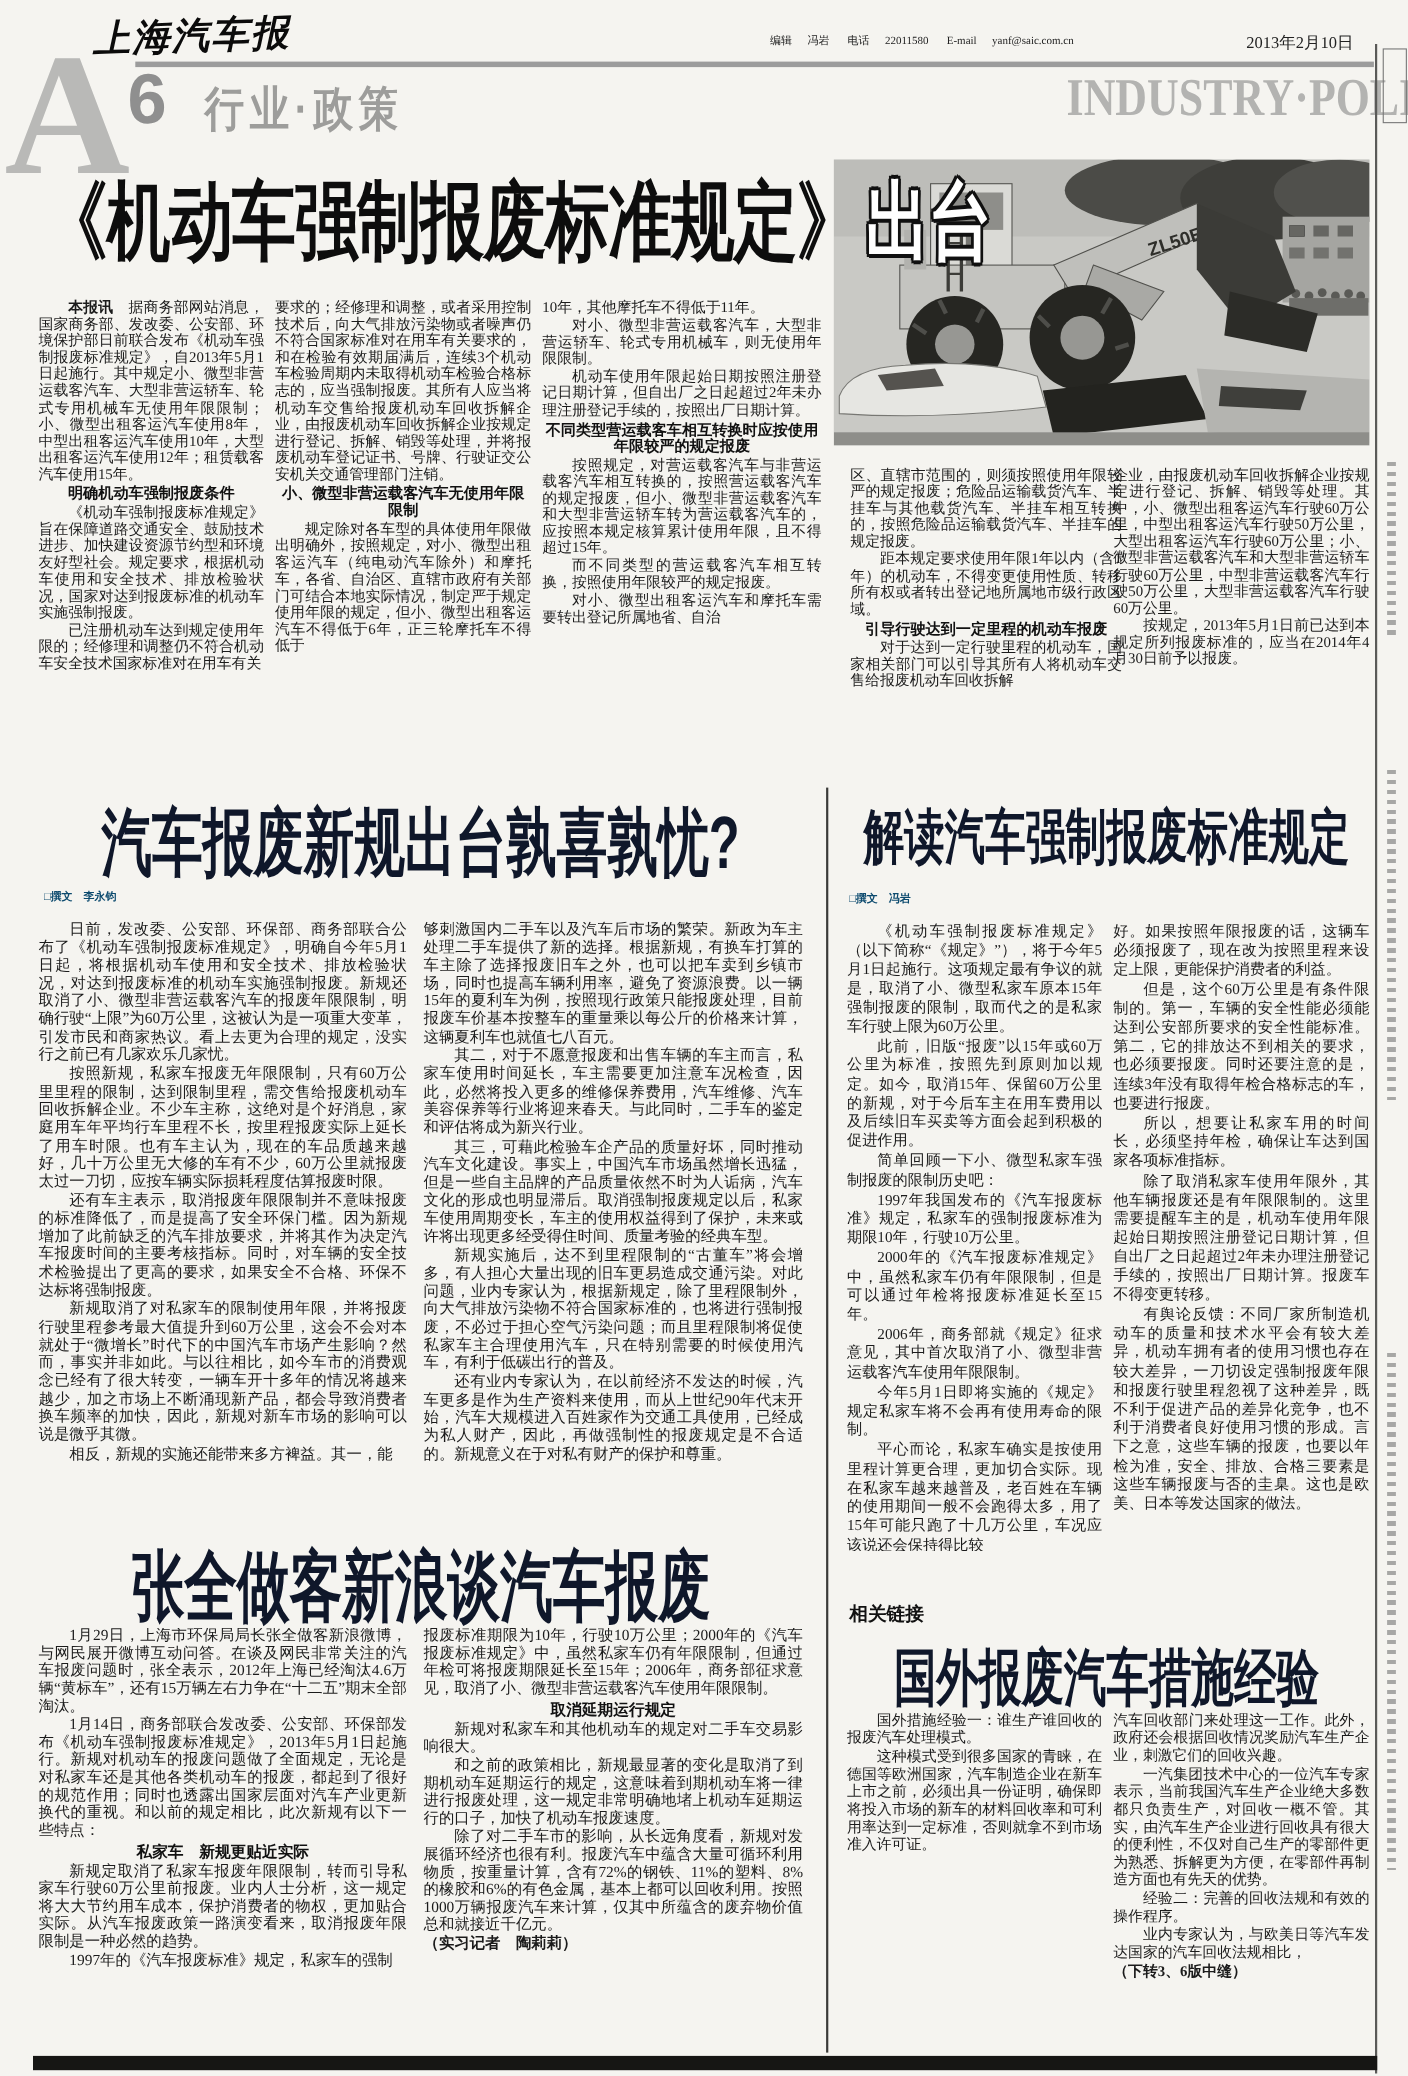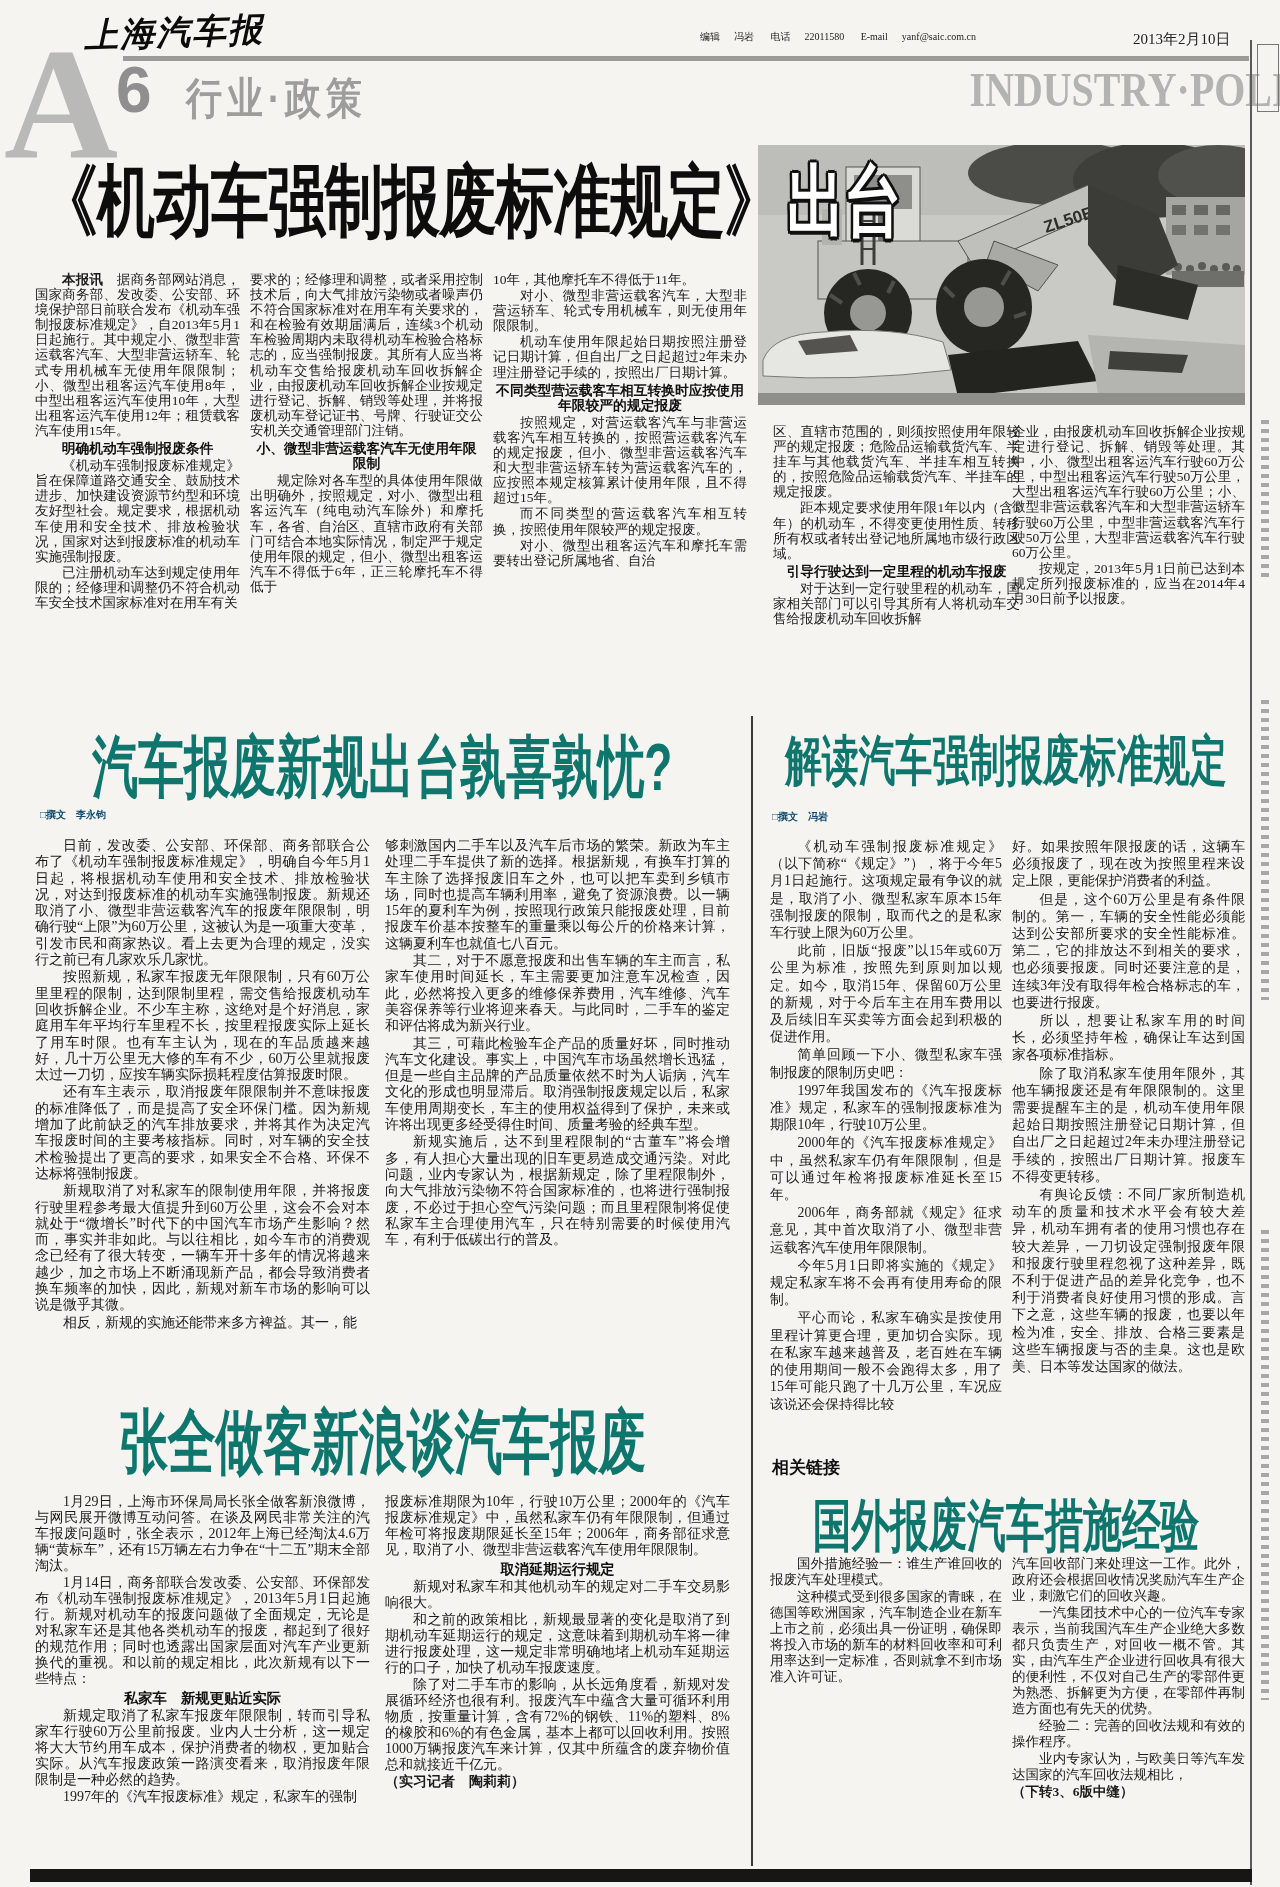--- a/index.html
+++ b/index.html
@@ -43,25 +43,25 @@
   
   .col{position:absolute;text-align:justify;overflow:hidden;color:#1b1b1b;}
   .col p{margin:0 0 1px 0;text-indent:2em;}
   .col p.ni{text-indent:0;}
   .col h4{margin:3px 0 2px 0;text-indent:0;text-align:center;font-size:1.02em;
           font-family:"Liberation Sans","DejaVu Sans",sans-serif;font-weight:bold;color:#111;}
   .col p.sign{text-indent:0;font-weight:bold;}
   .lead-col{font-size:13.5px;line-height:15.1px;}
   .mid-l-col{font-size:14px;line-height:16.3px;}
   .mid-r-col{font-size:13.8px;line-height:17.2px;}
-  .bot-l-col{font-size:14px;line-height:16px;margin-top:14px;}
+  .bot-l-col{font-size:14px;line-height:16px;}
   .bot-r-col{font-size:13.5px;line-height:16px;}
   
   .sec-hl{position:absolute;text-align:center;font-family:"Liberation Sans","DejaVu Sans",sans-serif;
-          font-weight:900;color:#0f766e;white-space:nowrap;}
+          font-weight:900;color:#0f172a;white-space:nowrap;}
   .sec-hl .stretch{display:inline-block;transform:scale(0.92,1.35);transform-origin:center top;}
   .hl-mid-left{left:35px;top:722px;width:695px;font-size:50px;}
   .hl-mid-right{left:765px;top:724px;width:482px;font-size:40px;}
   .hl-bot-left{left:35px;top:1396px;width:695px;font-size:52px;}
   .hl-bot-right{left:765px;top:1488px;width:482px;font-size:42px;}
   .byline{position:absolute;font-size:10px;font-weight:bold;
           font-family:Liberation Mono, monospace;color:#0c4a6e;}
   .rel-label{left:772px;top:1456px;font-size:17px;font-weight:bold;
              font-family:"Liberation Sans",sans-serif;color:#111;}
   
@@ -208,20 +208,21 @@
     <p>按照新规，私家车报废无年限限制，只有60万公里里程的限制，达到限制里程，需交售给报废机动车回收拆解企业。不少车主称，这绝对是个好消息，家庭用车年平均行车里程不长，按里程报废实际上延长了用车时限。也有车主认为，现在的车品质越来越好，几十万公里无大修的车有不少，60万公里就报废太过一刀切，应按车辆实际损耗程度估算报废时限。</p>
     <p>还有车主表示，取消报废年限限制并不意味报废的标准降低了，而是提高了安全环保门槛。因为新规增加了此前缺乏的汽车排放要求，并将其作为决定汽车报废时间的主要考核指标。同时，对车辆的安全技术检验提出了更高的要求，如果安全不合格、环保不达标将强制报废。</p>
     <p>新规取消了对私家车的限制使用年限，并将报废行驶里程参考最大值提升到60万公里，这会不会对本就处于“微增长”时代下的中国汽车市场产生影响？然而，事实并非如此。与以往相比，如今车市的消费观念已经有了很大转变，一辆车开十多年的情况将越来越少，加之市场上不断涌现新产品，都会导致消费者换车频率的加快，因此，新规对新车市场的影响可以说是微乎其微。</p>
     <p>相反，新规的实施还能带来多方裨益。其一，能</p>
   </div>
 <div class="col mid-l-col" style="left:385px;top:838px;width:345px;height:524px;">
     <p class="ni">够刺激国内二手车以及汽车后市场的繁荣。新政为车主处理二手车提供了新的选择。根据新规，有换车打算的车主除了选择报废旧车之外，也可以把车卖到乡镇市场，同时也提高车辆利用率，避免了资源浪费。以一辆15年的夏利车为例，按照现行政策只能报废处理，目前报废车价基本按整车的重量乘以每公斤的价格来计算，这辆夏利车也就值七八百元。</p>
     <p>其二，对于不愿意报废和出售车辆的车主而言，私家车使用时间延长，车主需要更加注意车况检查，因此，必然将投入更多的维修保养费用，汽车维修、汽车美容保养等行业将迎来春天。与此同时，二手车的鉴定和评估将成为新兴行业。</p>
     <p>其三，可藉此检验车企产品的质量好坏，同时推动汽车文化建设。事实上，中国汽车市场虽然增长迅猛，但是一些自主品牌的产品质量依然不时为人诟病，汽车文化的形成也明显滞后。取消强制报废规定以后，私家车使用周期变长，车主的使用权益得到了保护，未来或许将出现更多经受得住时间、质量考验的经典车型。</p>
     <p>新规实施后，达不到里程限制的“古董车”将会增多，有人担心大量出现的旧车更易造成交通污染。对此问题，业内专家认为，根据新规定，除了里程限制外，向大气排放污染物不符合国家标准的，也将进行强制报废，不必过于担心空气污染问题；而且里程限制将促使私家车主合理使用汽车，只在特别需要的时候使用汽车，有利于低碳出行的普及。</p>
+    <p>还有业内专家认为，在以前经济不发达的时候，汽车更多是作为生产资料来使用，而从上世纪90年代末开始，汽车大规模进入百姓家作为交通工具使用，已经成为私人财产，因此，再做强制性的报废规定是不合适的。新规意义在于对私有财产的保护和尊重。</p>
   </div>
 
 <h2 class="sec-hl hl-mid-right" style="margin:0;">
   <span class="stretch">解读汽车强制报废标准规定</span>
 </h2>
 <div class="byline" style="left:772px;top:810px;">□撰文　冯岩</div>
 <div class="col mid-r-col" style="left:770px;top:838px;width:232px;height:572px;">
     <p>《机动车强制报废标准规定》（以下简称“《规定》”），将于今年5月1日起施行。这项规定最有争议的就是，取消了小、微型私家车原本15年强制报废的限制，取而代之的是私家车行驶上限为60万公里。</p>
     <p>此前，旧版“报废”以15年或60万公里为标准，按照先到原则加以规定。如今，取消15年、保留60万公里的新规，对于今后车主在用车费用以及后续旧车买卖等方面会起到积极的促进作用。</p>
     <p>简单回顾一下小、微型私家车强制报废的限制历史吧：</p>

